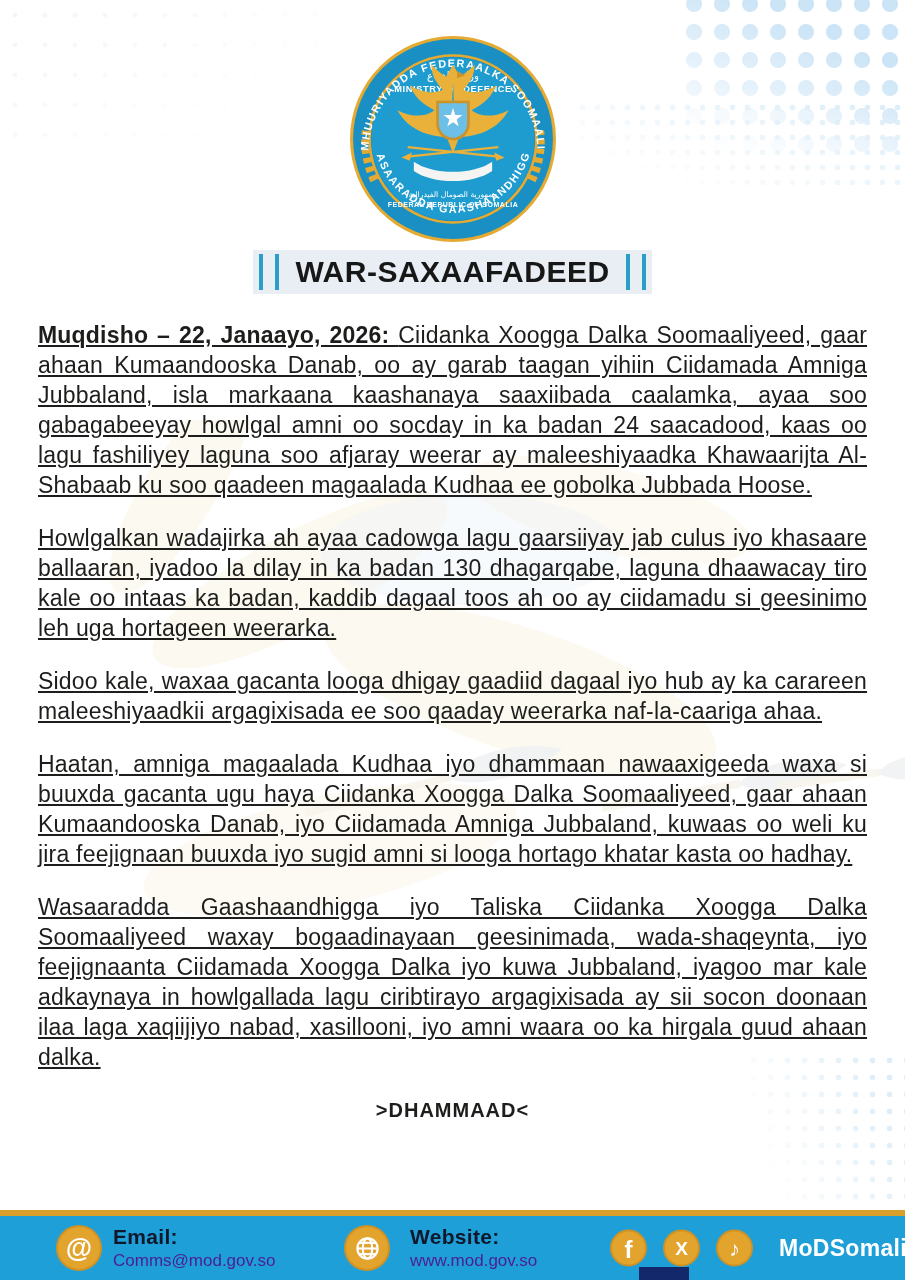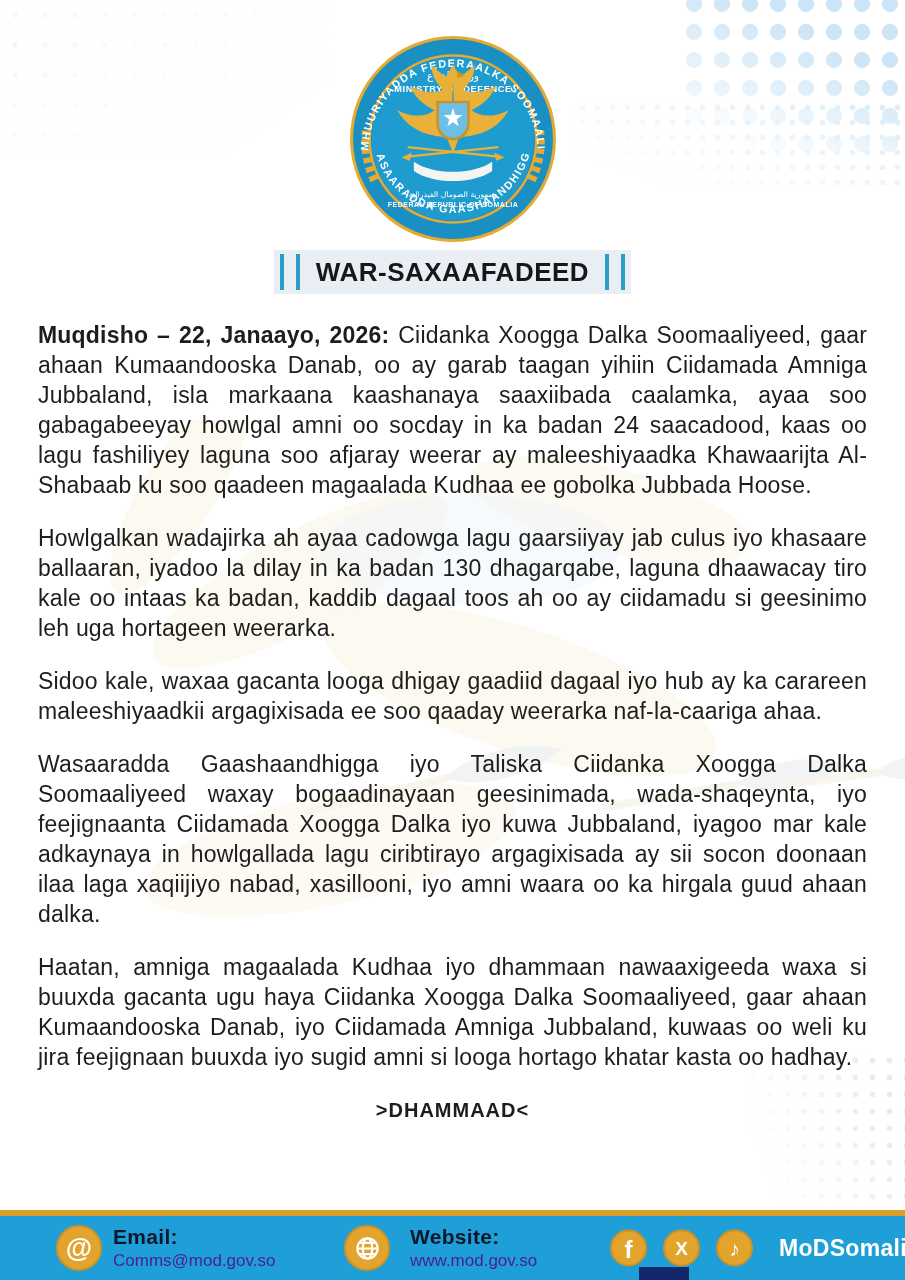--- a/index.html
+++ b/index.html
@@ -33,26 +33,26 @@
   .watermark{position:absolute;top:420px;left:0;pointer-events:none;}
 
   
   .logo-wrap{position:absolute;top:36px;left:0;width:100%;display:flex;justify-content:center;}
 
   
   .title-row{position:absolute;top:250px;left:0;width:100%;display:flex;justify-content:center;}
   .title-strip{display:flex;align-items:center;gap:12px;background:#e9eef4;padding:4px 6px;}
   .dbar{display:inline-block;width:12px;height:36px;
         border-left:4px solid #2a9dc9;border-right:4px solid #2a9dc9;}
-  .title-text{font-size:26px;font-weight:bold;letter-spacing:.5px;color:#171717;padding:0 4px;}
+  .title-text{font-size:30px;font-weight:bold;letter-spacing:.5px;color:#171717;padding:0 4px;}
 
   
   .content{position:absolute;top:320px;left:38px;width:829px;z-index:1;
            font-size:23px;line-height:30px;text-align:justify;letter-spacing:.2px;}
-  .content p{margin:0 0 23px 0;}
+  .content p{margin:0 0 23px 0;text-decoration:underline;}
   .content b{font-weight:bold;}
   .endmark{text-align:center;font-weight:bold;font-size:20px;letter-spacing:1px;margin-top:17px;}
 
   
   .footer{position:absolute;bottom:0;left:0;width:905px;height:70px;box-sizing:border-box;
           background:#1e9fd8;border-top:6px solid #d8a02b;z-index:2;}
   .fgroup{position:absolute;top:50%;transform:translateY(-50%);display:flex;align-items:center;gap:11px;}
   .fg-email{left:56px;}
   .fg-web{left:344px;gap:20px;}
   .fg-social{left:610px;}
@@ -157,22 +157,22 @@
       <span class="dbar"></span>
       <span class="title-text">WAR-SAXAAFADEED</span>
       <span class="dbar"></span>
     </div>
   </div>
 
   <div class="content">
     <p><b>Muqdisho – 22, Janaayo, 2026: </b><span>Ciidanka Xoogga Dalka Soomaaliyeed, gaar ahaan Kumaandooska Danab, oo ay garab taagan yihiin Ciidamada Amniga Jubbaland, isla markaana kaashanaya saaxiibada caalamka, ayaa soo gabagabeeyay howlgal amni oo socday in ka badan 24 saacadood, kaas oo lagu fashiliyey laguna soo afjaray weerar ay maleeshiyaadka Khawaarijta Al-Shabaab ku soo qaadeen magaalada Kudhaa ee gobolka Jubbada Hoose.</span></p>
     <p><b></b><span>Howlgalkan wadajirka ah ayaa cadowga lagu gaarsiiyay jab culus iyo khasaare ballaaran, iyadoo la dilay in ka badan 130 dhagarqabe, laguna dhaawacay tiro kale oo intaas ka badan, kaddib dagaal toos ah oo ay ciidamadu si geesinimo leh uga hortageen weerarka.</span></p>
     <p><b></b><span>Sidoo kale, waxaa gacanta looga dhigay gaadiid dagaal iyo hub ay ka carareen maleeshiyaadkii argagixisada ee soo qaaday weerarka naf-la-caariga ahaa.</span></p>
+    <p><b></b><span>Haatan, amniga magaalada Kudhaa iyo dhammaan nawaaxigeeda waxa si buuxda gacanta ugu haya Ciidanka Xoogga Dalka Soomaaliyeed, gaar ahaan Kumaandooska Danab, iyo Ciidamada Amniga Jubbaland, kuwaas oo weli ku jira feejignaan buuxda iyo sugid amni si looga hortago khatar kasta oo hadhay.</span></p>
     <p><b></b><span>Wasaaradda Gaashaandhigga iyo Taliska Ciidanka Xoogga Dalka Soomaaliyeed waxay bogaadinayaan geesinimada, wada-shaqeynta, iyo feejignaanta Ciidamada Xoogga Dalka iyo kuwa Jubbaland, iyagoo mar kale adkaynaya in howlgallada lagu ciribtirayo argagixisada ay sii socon doonaan ilaa laga xaqiijiyo nabad, xasillooni, iyo amni waara oo ka hirgala guud ahaan dalka.</span></p>
-    <p><b></b><span>Haatan, amniga magaalada Kudhaa iyo dhammaan nawaaxigeeda waxa si buuxda gacanta ugu haya Ciidanka Xoogga Dalka Soomaaliyeed, gaar ahaan Kumaandooska Danab, iyo Ciidamada Amniga Jubbaland, kuwaas oo weli ku jira feejignaan buuxda iyo sugid amni si looga hortago khatar kasta oo hadhay.</span></p>
     <div class="endmark">&gt;DHAMMAAD&lt;</div>
   </div>
 
   <div class="footer">
 
     <div class="fgroup fg-email">
       <div class="gold-circle">
         <span class="at-glyph">@</span>
       </div>
       <div class="fcol">

